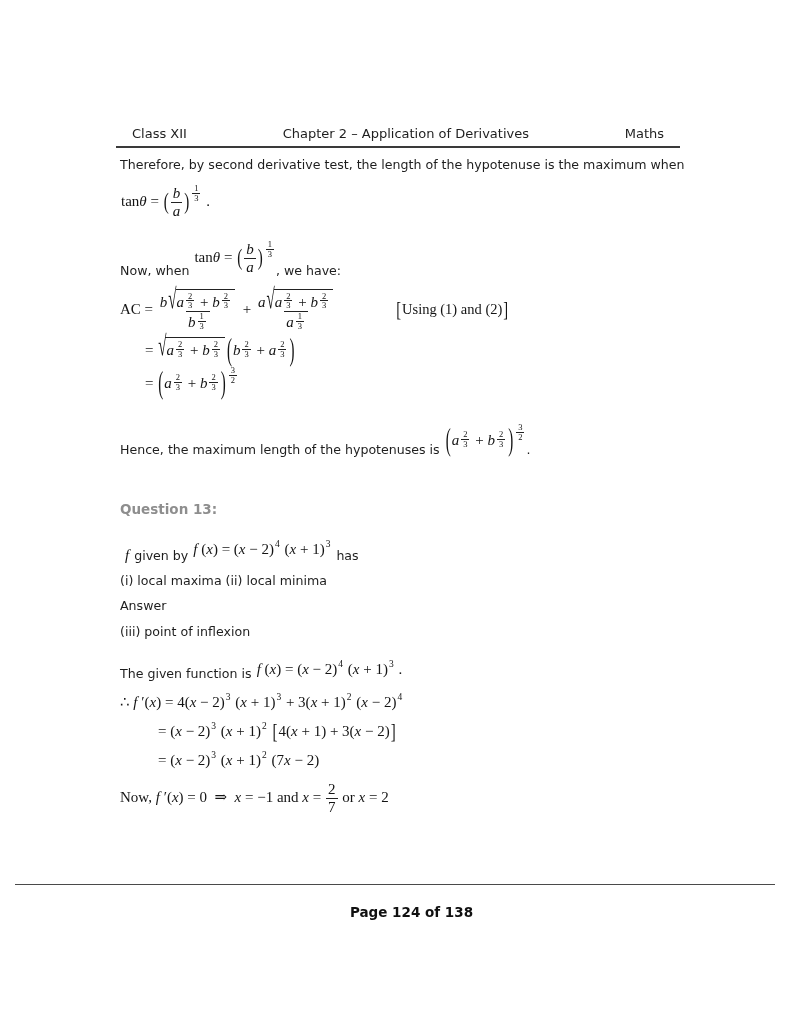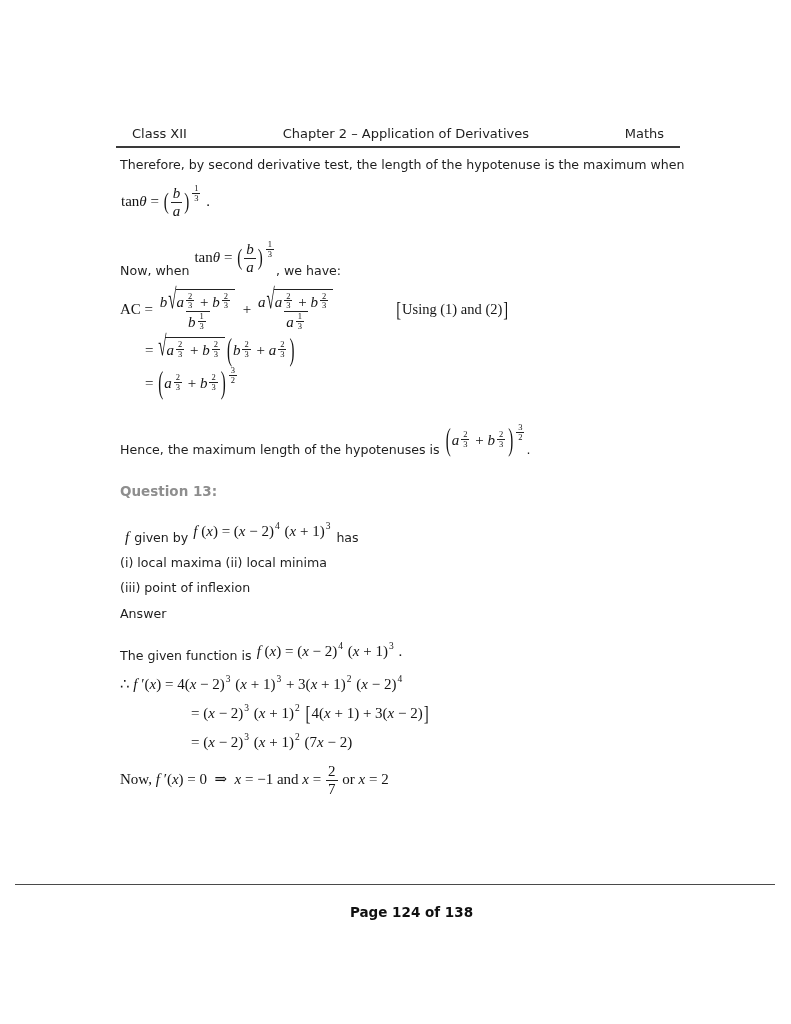--- a/index.html
+++ b/index.html
@@ -46,26 +46,26 @@
   .s16{transform:scaleY(1.6);}
   .s22{transform:scaleY(2.05);}
 
   .block{margin:0;}
   .m-tan{margin:10px 0 0 1px;}
   .m-nowwhen{margin-top:8px;height:52px;}
   .m-ac{margin-top:8px;display:flex;align-items:center;}
   .m-using{margin-left:58px;font-size:14.5px;}
   .m-step{margin:6px 0 0 25px;}
   .m-hence{margin-top:8px;height:58px;}
-  .q-head{margin-top:22px;font-weight:bold;font-size:13.5px;color:#8e8e8e;}
+  .q-head{margin-top:40px;font-weight:bold;font-size:13.5px;color:#8e8e8e;}
   .m-find{margin-top:10px;height:36px;}
   .list-line{margin-top:7px;}
   .m-given{margin-top:12px;height:30px;}
   .m-fp{margin-top:8px;}
-  .m-fp-ind{margin-left:71px;}
+  .m-fp-ind{margin-left:38px;}
   .m-nowroots{margin-top:10px;}
 
   
   .footline{position:absolute;left:15px;top:884px;width:760px;border-top:1.5px solid #4a4a4a;}
   .pageno{position:absolute;top:904px;left:16px;width:791px;text-align:center;
           font-weight:bold;font-size:13.5px;color:#101010;}
 </style>
 </head>
 <body>
 
@@ -188,22 +188,22 @@
       <span class="math" style="font-style:italic">f</span>
       <span class="gap"></span>
       <span class="txt">given by</span>
       <span class="gap"></span>
       <span class="math m-raise6"><i>f</i> (<i>x</i>) = (<i>x</i> − 2)<span class="sup">4</span> (<i>x</i> + 1)<span class="sup">3</span></span>
       <span class="gap"></span>
       <span class="txt">has</span>
     </div>
 
     <div class="txt list-line">(i) local maxima (ii) local minima</div>
+    <div class="txt list-line">Answer</div>
     <div class="txt list-line">(iii) point of inflexion</div>
-    <div class="txt list-line">Answer</div>
 
     <div class="row m-given">
       <span class="txt">The given function is</span>
       <span class="gap"></span>
       <span class="math m-raise4"><i>f</i> (<i>x</i>) = (<i>x</i> − 2)<span class="sup">4</span> (<i>x</i> + 1)<span class="sup">3</span> .</span>
     </div>
 
     <div class="math m-fp">∴ <i>f</i> ′(<i>x</i>) = 4(<i>x</i> − 2)<span class="sup">3</span> (<i>x</i> + 1)<span class="sup">3</span> + 3(<i>x</i> + 1)<span class="sup">2</span> (<i>x</i> − 2)<span class="sup">4</span></div>
     <div class="math m-fp m-fp-ind">= (<i>x</i> − 2)<span class="sup">3</span> (<i>x</i> + 1)<span class="sup">2</span> <span class="bb s14">[</span>4(<i>x</i> + 1) + 3(<i>x</i> − 2)<span class="bb s14">]</span></div>
     <div class="math m-fp m-fp-ind">= (<i>x</i> − 2)<span class="sup">3</span> (<i>x</i> + 1)<span class="sup">2</span> (7<i>x</i> − 2)</div>

